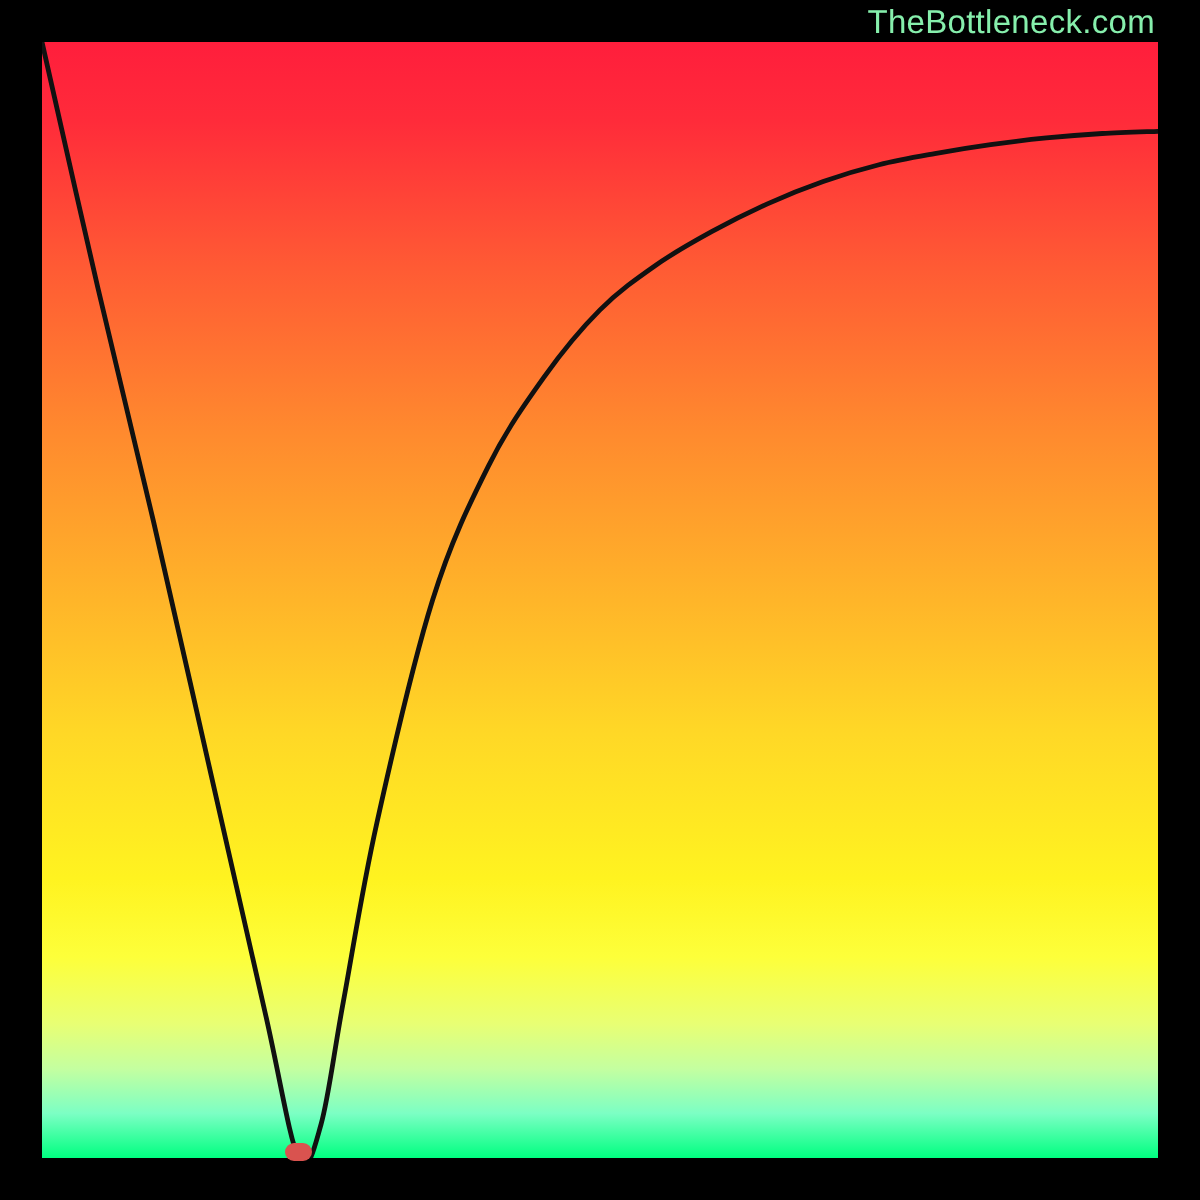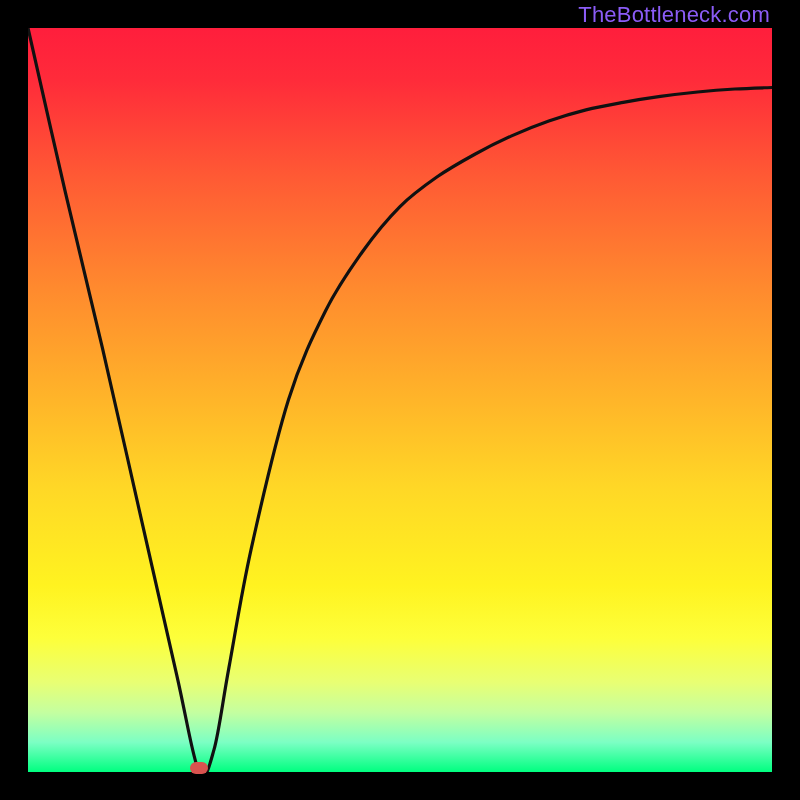--- a/index.html
+++ b/index.html
@@ -29,21 +29,21 @@
       #e8ff74 88%,
       #c4ffa0 92%,
       #7cffc4 96%,
       #00ff80 100%
     );
   }
   .attribution {
     position: absolute;
     top: 2px;
     right: 30px;
-    color: #8b5cf6;
+    color: #86efac;
     font-size: 22px;
     font-weight: 500;
     letter-spacing: 0.2px;
   }
   svg.curve {
     position: absolute;
     left: 0;
     top: 0;
     width: 744px;
     height: 744px;

